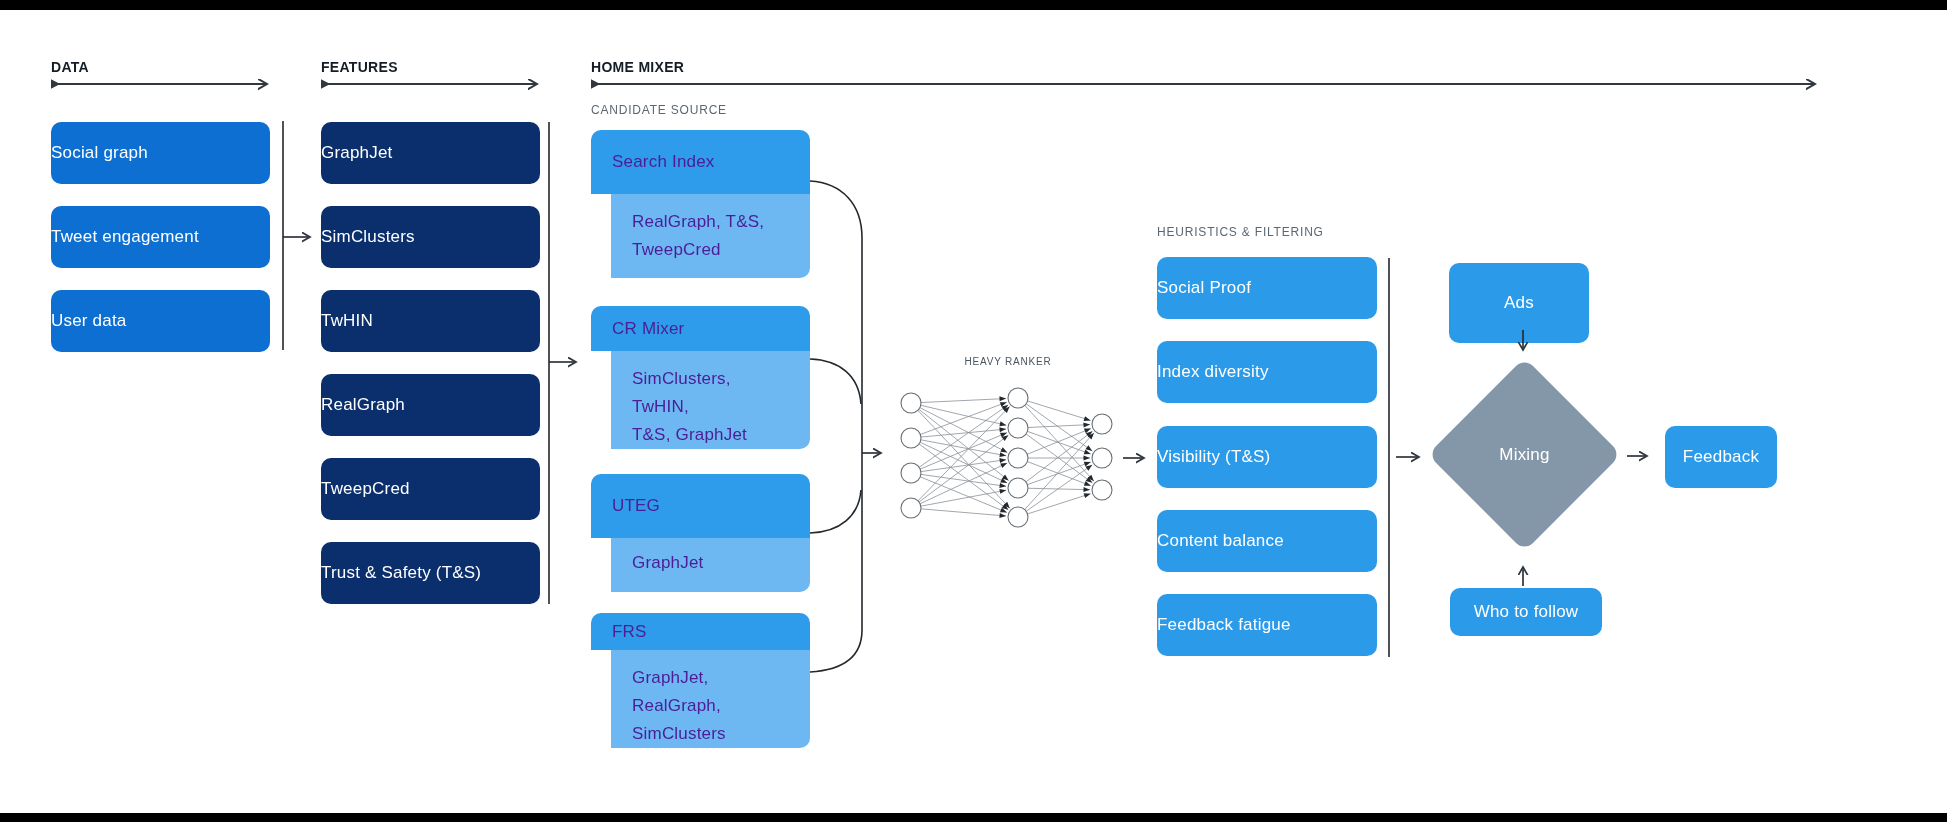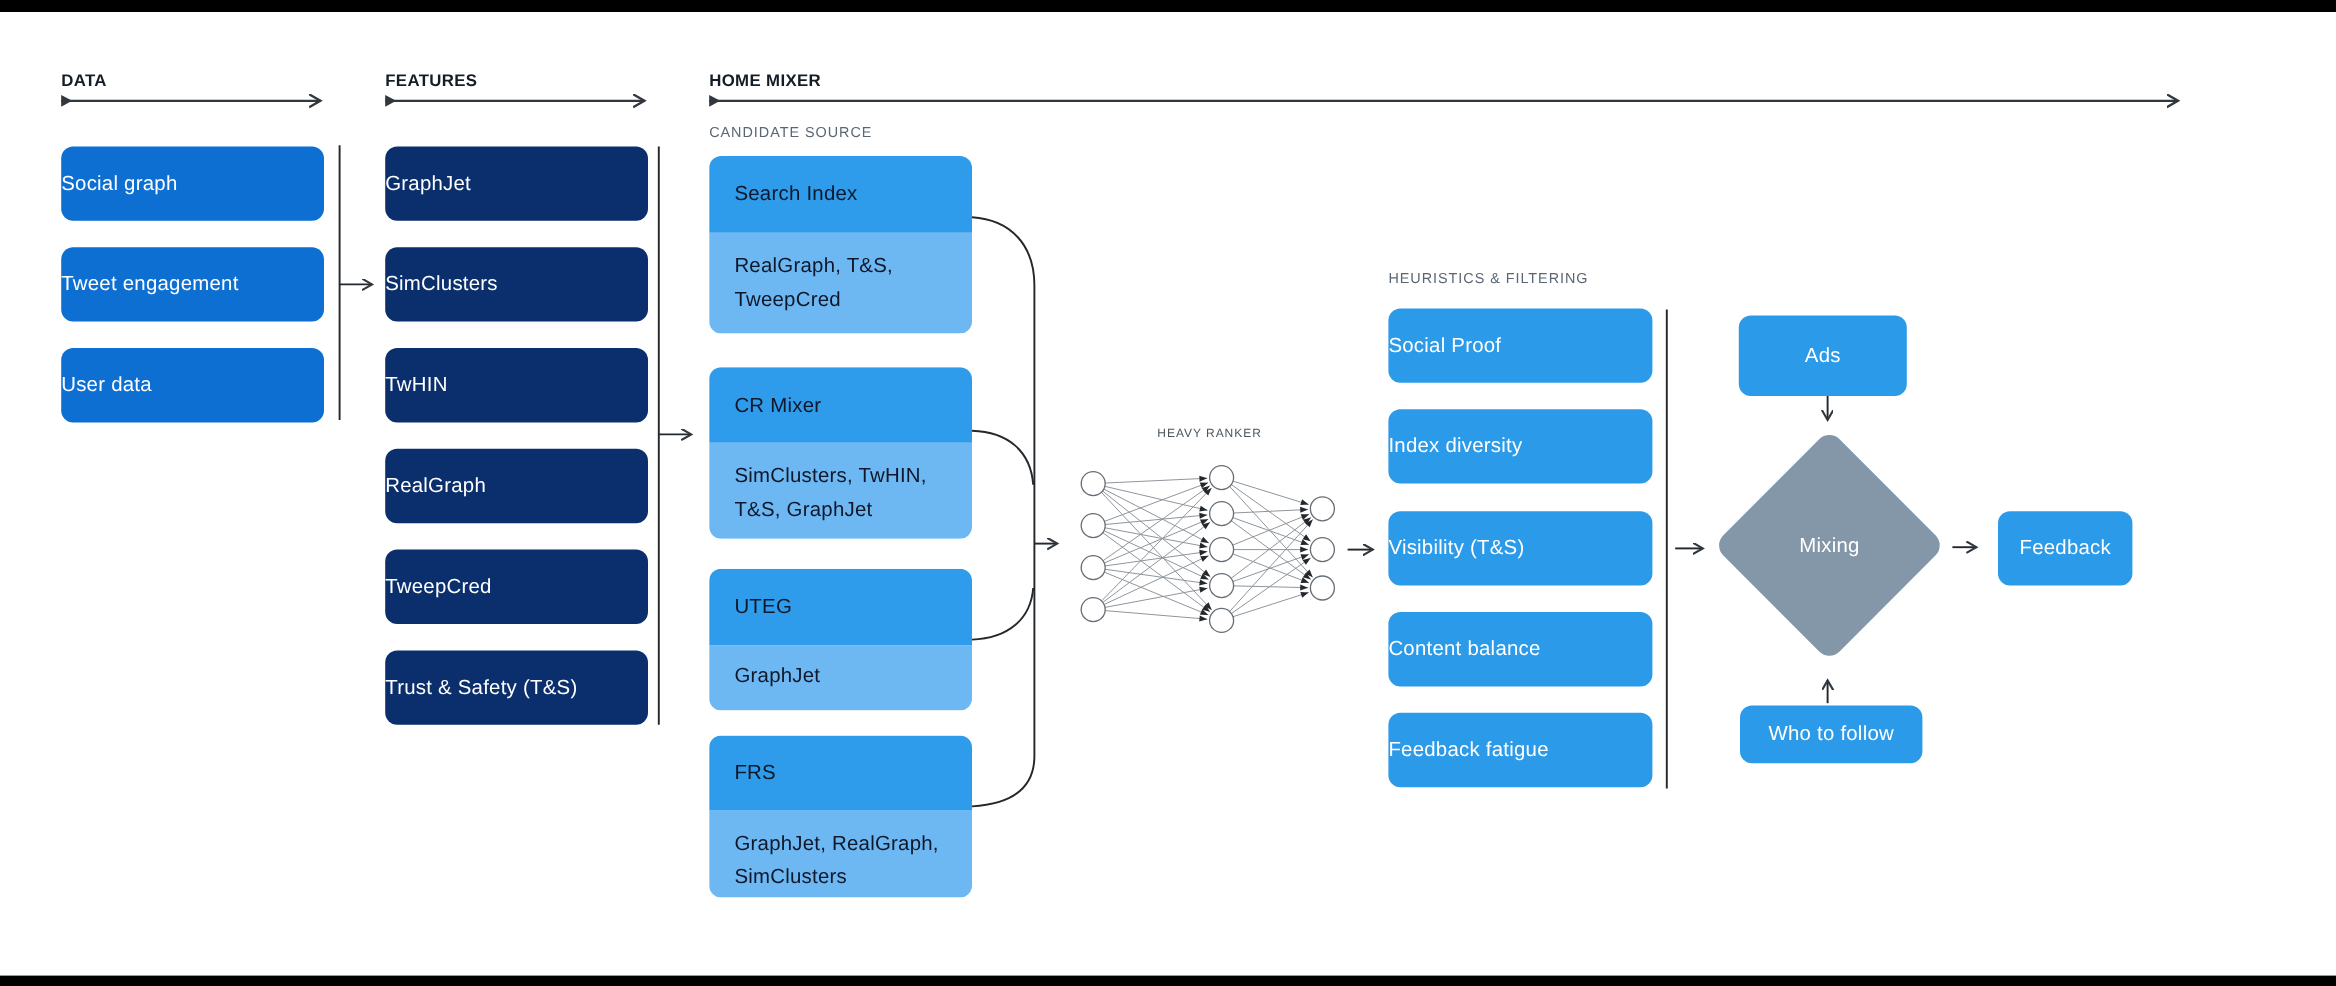--- a/index.html
+++ b/index.html
@@ -24,30 +24,31 @@
     position:absolute;width:219px;height:62px;border-radius:10px;
     display:flex;align-items:center;box-sizing:border-box;
     color:#ffffff;font-size:17px;font-weight:500;letter-spacing:.2px;white-space:nowrap;
   }
   .data-box{background:#0d6fd2;}
   .feature-box{background:#0b2f6c;}
   .heur-box{background:#2b9ae9;width:220px;}
 
   .cand{
     position:absolute;width:219px;border-radius:10px;overflow:hidden;
-    display:flex;flex-direction:column;color:#0f172a;
+    display:flex;flex-direction:column;color:#4c1d95;
   }
   .cand-head{
     background:#2e9cea;display:flex;align-items:center;padding-left:21px;
     font-size:17px;font-weight:500;letter-spacing:.2px;
   }
   .cand-body{
     background:#6db8f2;flex:1;padding:14px 18px 0 21px;
     font-size:17px;font-weight:500;line-height:28px;letter-spacing:.2px;
     white-space:pre-line;
+    margin-left:20px;
   }
 
   .simple-box{
     position:absolute;border-radius:10px;background:#2b9ae9;color:#fff;
     display:flex;align-items:center;justify-content:center;
     font-size:17px;font-weight:500;letter-spacing:.2px;
   }
 
   .diamond{
     position:absolute;left:1456px;top:386px;width:137px;height:137px;
@@ -111,21 +112,21 @@
     <div class="cand-body">GraphJet, RealGraph,
 SimClusters</div>
   </div>
 
   <div class="box heur-box" style="left:1157px;top:257px">Social Proof</div>
   <div class="box heur-box" style="left:1157px;top:341px">Index diversity</div>
   <div class="box heur-box" style="left:1157px;top:426px">Visibility (T&amp;S)</div>
   <div class="box heur-box" style="left:1157px;top:510px">Content balance</div>
   <div class="box heur-box" style="left:1157px;top:594px">Feedback fatigue</div>
 
-  <div class="simple-box" style="left:1449px;top:263px;width:140px;height:67px">Ads</div>
+  <div class="simple-box" style="left:1449px;top:263px;width:140px;height:80px">Ads</div>
   <div class="diamond">
     <div class="inner">Mixing</div>
   </div>
   <div class="simple-box" style="left:1450px;top:588px;width:152px;height:48px">Who to follow</div>
   <div class="simple-box" style="left:1665px;top:426px;width:112px;height:62px">Feedback</div>
 
   <svg class="overlay" width="1947" height="822" viewBox="0 0 1947 822">
     <defs>
       <marker id="ah" markerWidth="8" markerHeight="8" refX="5.2" refY="3" orient="auto">
         <path d="M0,0 L5.2,3 L0,6" fill="none" stroke="#31373e" stroke-width="1.1"></path>

